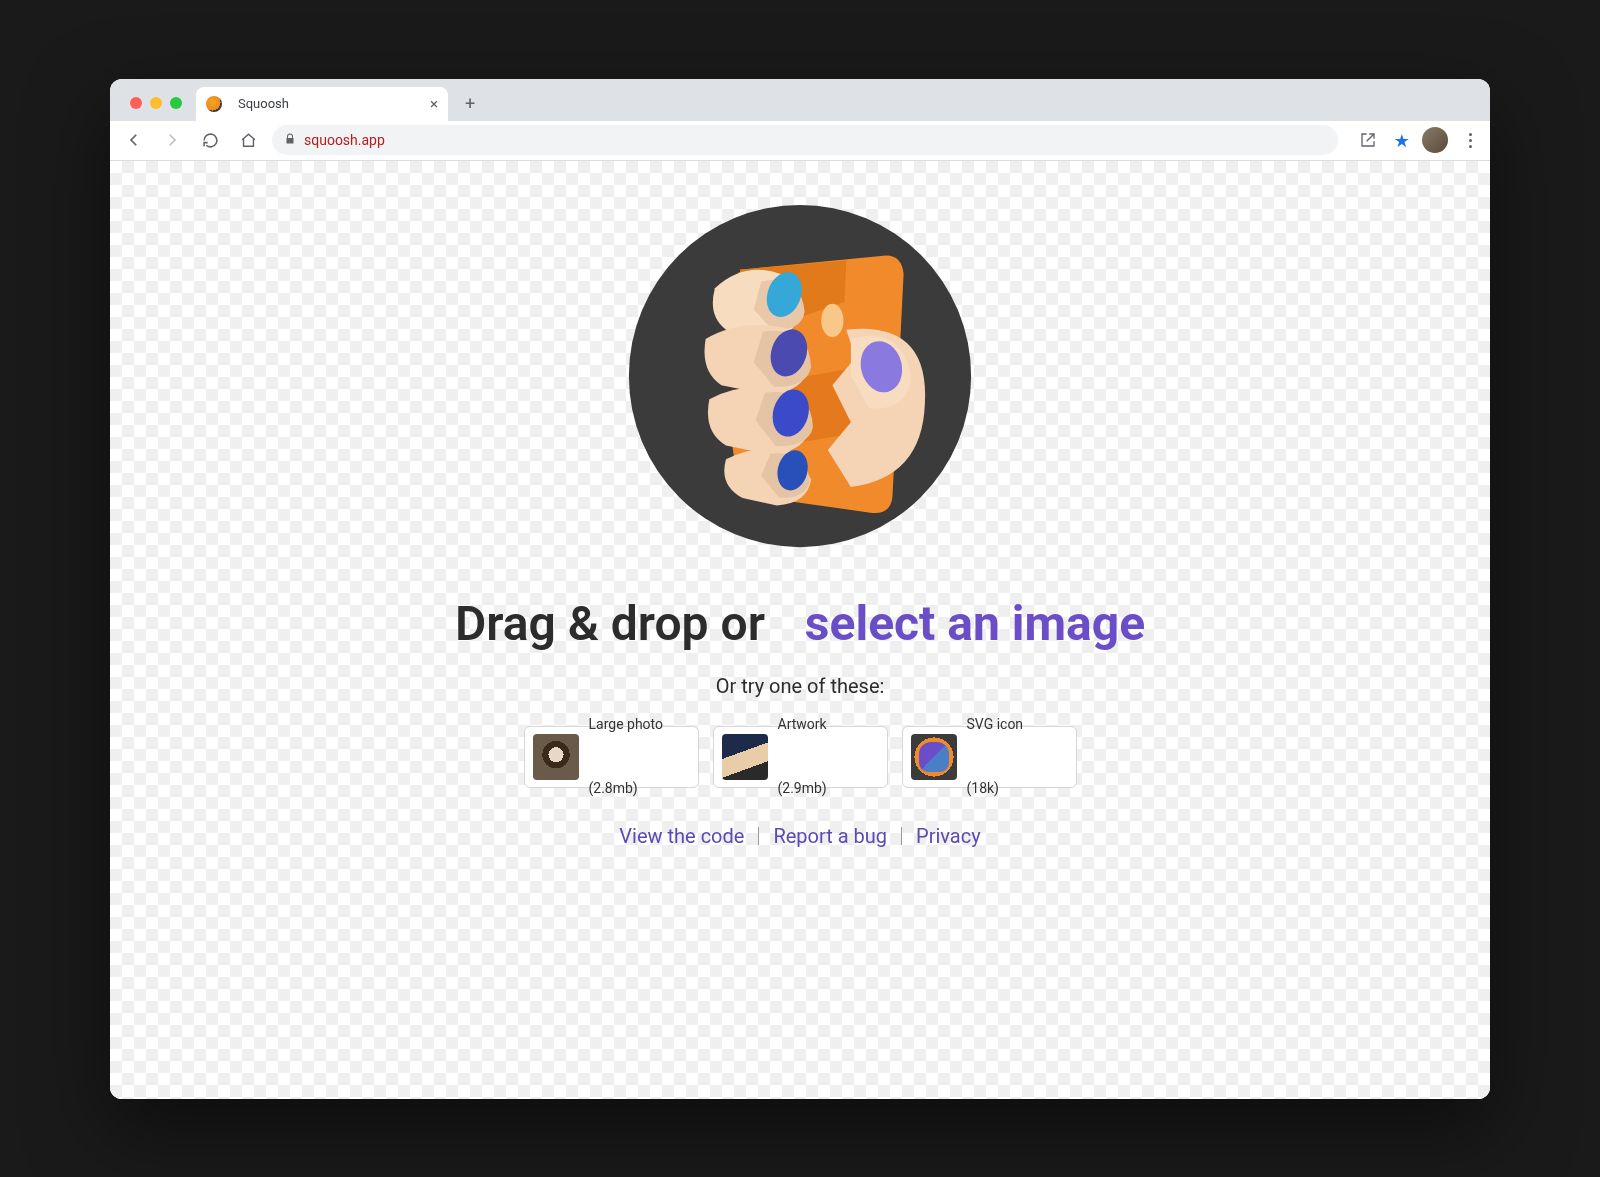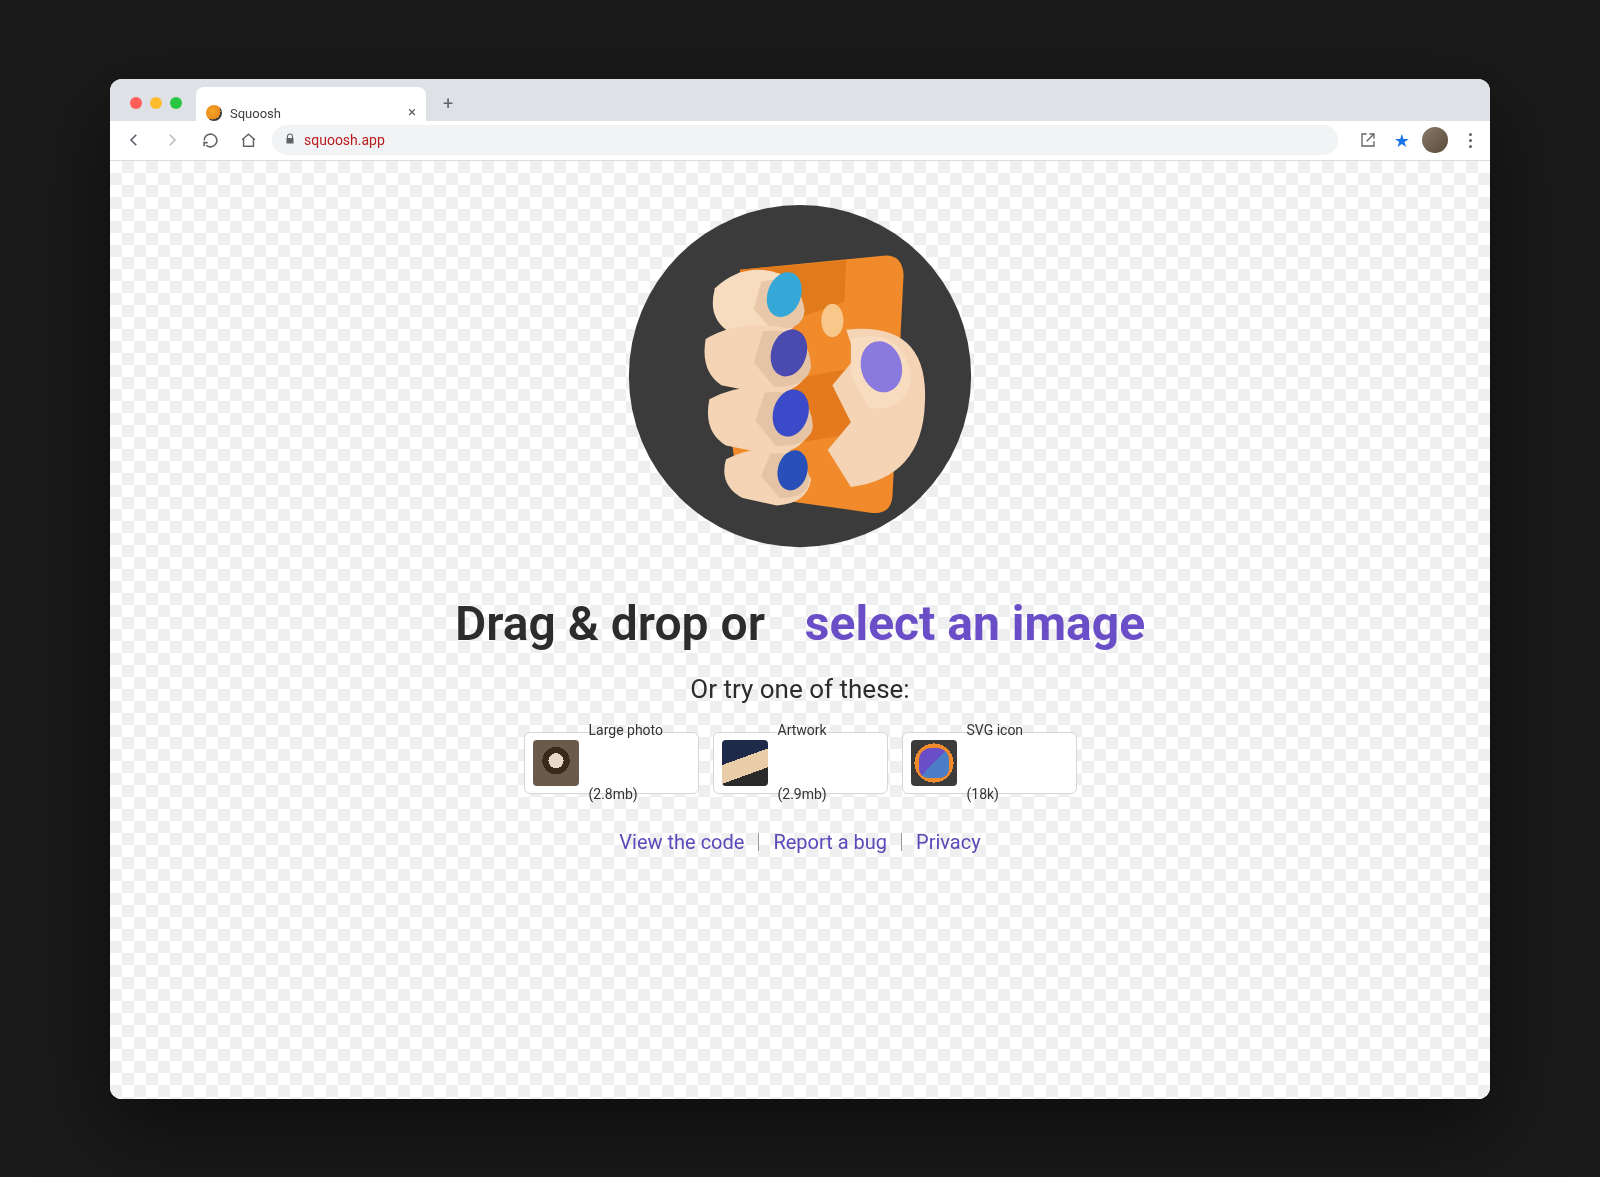--- a/index.html
+++ b/index.html
@@ -42,26 +42,26 @@
 .traffic-lights span {
   width: 12px; height: 12px; border-radius: 50%;
 }
 .tl-red { background: #ff5f57; }
 .tl-yellow { background: #febc2e; }
 .tl-green { background: #28c840; }
 
 .tab {
   background: #fff;
   height: 34px;
-  width: 230px;
+  width: 252px;
   border-radius: 8px 8px 0 0;
   display: flex;
-  align-items: flex-end;
+  align-items: center;
   padding: 0 10px;
-  gap: 8px;
+  gap: 16px;
   font-size: 13px;
   color: #3c4043;
   margin-left: 6px;
 }
 .tab .favicon {
   width: 16px; height: 16px; border-radius: 50%;
   background: radial-gradient(circle at 40% 40%, #f5a623 0%, #e68a1e 60%, #3b3b3b 60%);
 }
 .tab .tab-title { flex: 1; }
 .tab .close-x { font-size: 15px; color: #5f6368; cursor: pointer; }
@@ -139,21 +139,21 @@
   text-align: center;
   margin-bottom: 22px;
 }
 .headline .accent {
   color: #6a4ec7;
   font-weight: 700;
   margin-left: 28px;
 }
 
 .subhead {
-  font-size: 26px;
+  font-size: 20px;
   color: #2c2c2c;
   text-align: center;
   margin-bottom: 28px;
 }
 
 .samples {
   display: flex;
   gap: 14px;
   margin-bottom: 36px;
 }

